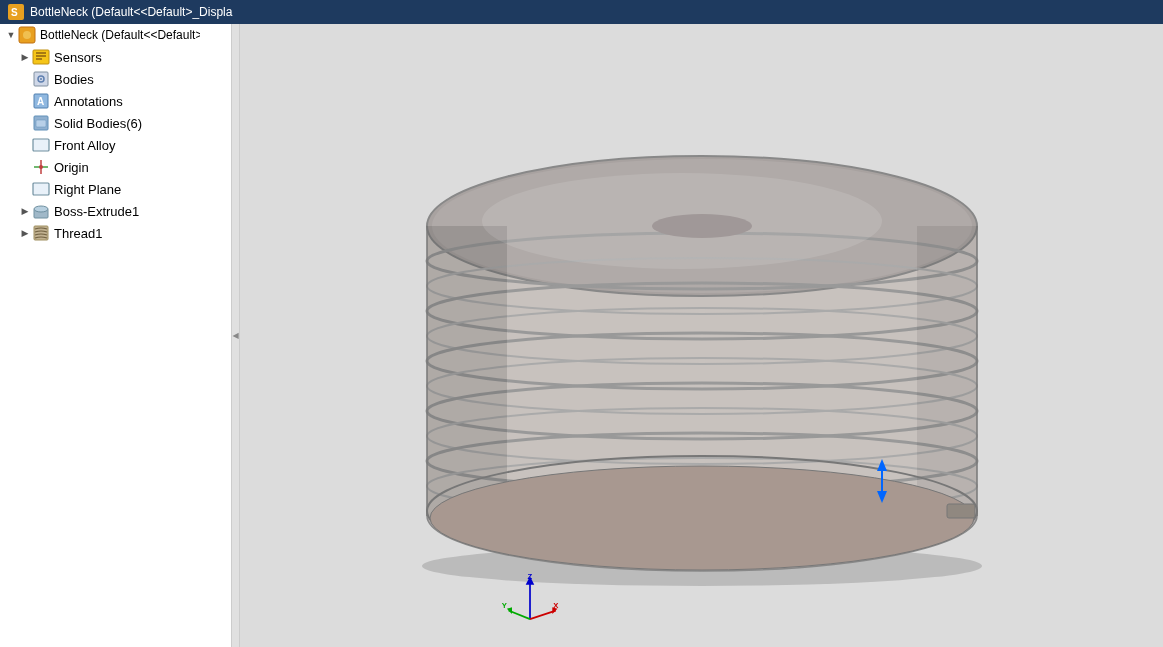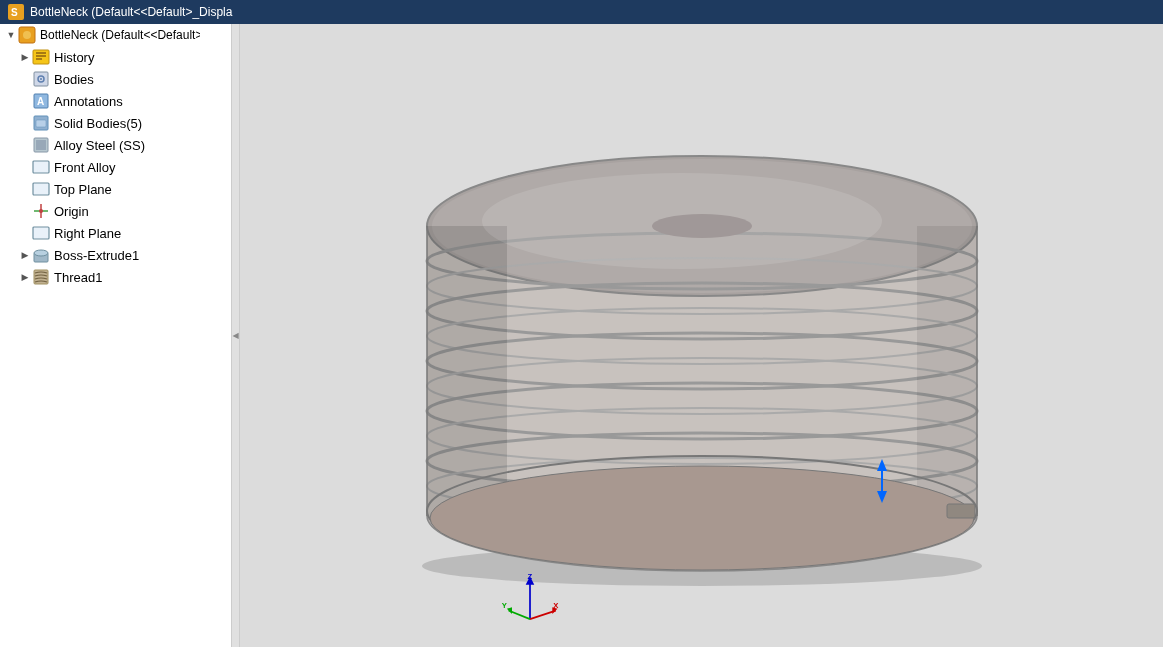--- a/index.html
+++ b/index.html
@@ -182,21 +182,21 @@
     <div class="tree-item indent-1">
       <span class="expand-arrow">▶</span>
       <span class="icon">
         <svg width="18" height="18" viewBox="0 0 18 18">
           <rect x="1" y="2" width="16" height="14" rx="1" fill="#f5c518" stroke="#c09010" stroke-width="1"></rect>
           <line x1="4" y1="5" x2="14" y2="5" stroke="#8b6010" stroke-width="1.5"></line>
           <line x1="4" y1="8" x2="14" y2="8" stroke="#8b6010" stroke-width="1.5"></line>
           <line x1="4" y1="11" x2="10" y2="11" stroke="#8b6010" stroke-width="1.5"></line>
         </svg>
       </span>
-      <span class="label">History</span>
+      <span class="label">Sensors</span>
     </div>
 
     <div class="tree-item indent-1">
       <span class="expand-arrow" style="visibility:hidden;">▶</span>
       <span class="icon">
         <svg width="18" height="18" viewBox="0 0 18 18">
           <rect x="2" y="2" width="14" height="14" rx="1" fill="#d0d8e8" stroke="#8090a0" stroke-width="1"></rect>
           <circle cx="9" cy="9" r="3" fill="none" stroke="#6080b0" stroke-width="1.5"></circle>
           <circle cx="9" cy="9" r="1" fill="#6080b0"></circle>
         </svg>
@@ -216,57 +216,34 @@
     </div>
 
     <div class="tree-item indent-1">
       <span class="expand-arrow" style="visibility:hidden;">▶</span>
       <span class="icon">
         <svg width="18" height="18" viewBox="0 0 18 18">
           <rect x="2" y="2" width="14" height="14" rx="1" fill="#90b0d0" stroke="#6090b8" stroke-width="1"></rect>
           <rect x="4" y="6" width="10" height="7" rx="1" fill="#b8d0e8" stroke="#6090b8" stroke-width="0.5"></rect>
         </svg>
       </span>
-      <span class="label">Solid Bodies(5)</span>
-    </div>
-
-    <div class="tree-item indent-1">
-      <span class="expand-arrow" style="visibility:hidden;">▶</span>
-      <span class="icon">
-        <svg width="18" height="18" viewBox="0 0 18 18">
-          <rect x="2" y="2" width="14" height="14" rx="1" fill="#b8c8d0" stroke="#8898a8" stroke-width="1"></rect>
-          <line x1="4" y1="5" x2="14" y2="5" stroke="#7888a0" stroke-width="1"></line>
-          <line x1="4" y1="7" x2="14" y2="7" stroke="#7888a0" stroke-width="1"></line>
-          <line x1="4" y1="9" x2="14" y2="9" stroke="#7888a0" stroke-width="1"></line>
-          <line x1="4" y1="11" x2="14" y2="11" stroke="#7888a0" stroke-width="1"></line>
-          <line x1="4" y1="13" x2="14" y2="13" stroke="#7888a0" stroke-width="1"></line>
-        </svg>
-      </span>
-      <span class="label">Alloy Steel (SS)</span>
-    </div>
+      <span class="label">Solid Bodies(6)</span>
+    </div>
+
 
     <div class="tree-item indent-1">
       <span class="expand-arrow" style="visibility:hidden;">▶</span>
       <span class="icon">
         <svg width="18" height="14" viewBox="0 0 18 14">
           <rect x="1" y="1" width="16" height="12" rx="1" fill="rgba(200,220,240,0.4)" stroke="#7090a0" stroke-width="1.2"></rect>
         </svg>
       </span>
       <span class="label">Front Alloy</span>
     </div>
 
-    <div class="tree-item indent-1">
-      <span class="expand-arrow" style="visibility:hidden;">▶</span>
-      <span class="icon">
-        <svg width="18" height="14" viewBox="0 0 18 14">
-          <rect x="1" y="1" width="16" height="12" rx="1" fill="rgba(200,220,240,0.4)" stroke="#7090a0" stroke-width="1.2"></rect>
-        </svg>
-      </span>
-      <span class="label">Top Plane</span>
-    </div>
 
     <div class="tree-item indent-1">
       <span class="expand-arrow" style="visibility:hidden;">▶</span>
       <span class="icon">
         <svg width="18" height="18" viewBox="0 0 18 18">
           <line x1="9" y1="2" x2="9" y2="16" stroke="#c04040" stroke-width="1.5"></line>
           <line x1="2" y1="9" x2="16" y2="9" stroke="#40a040" stroke-width="1.5"></line>
           <circle cx="9" cy="9" r="2" fill="#c04040"></circle>
         </svg>
       </span>

